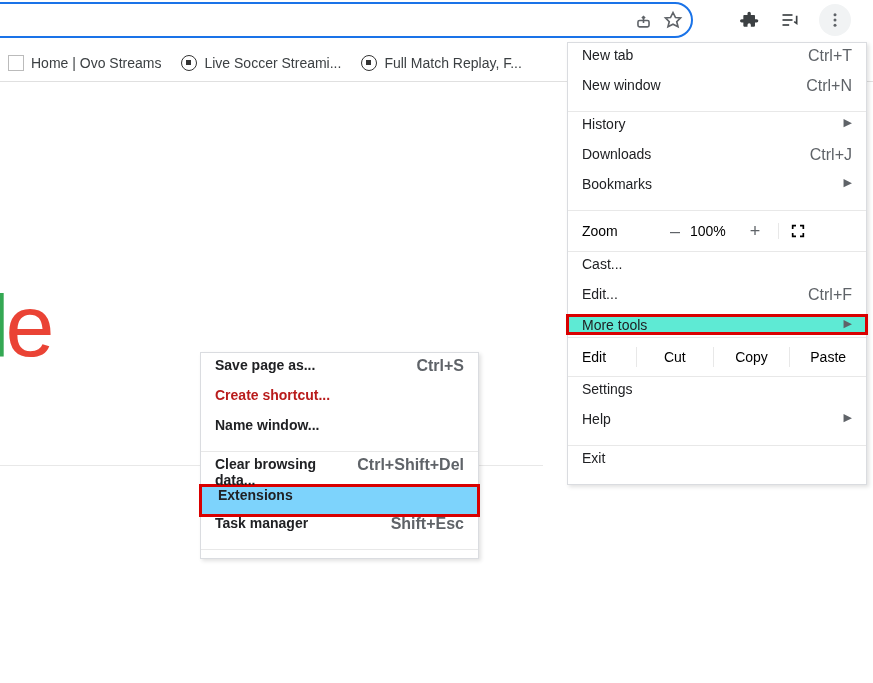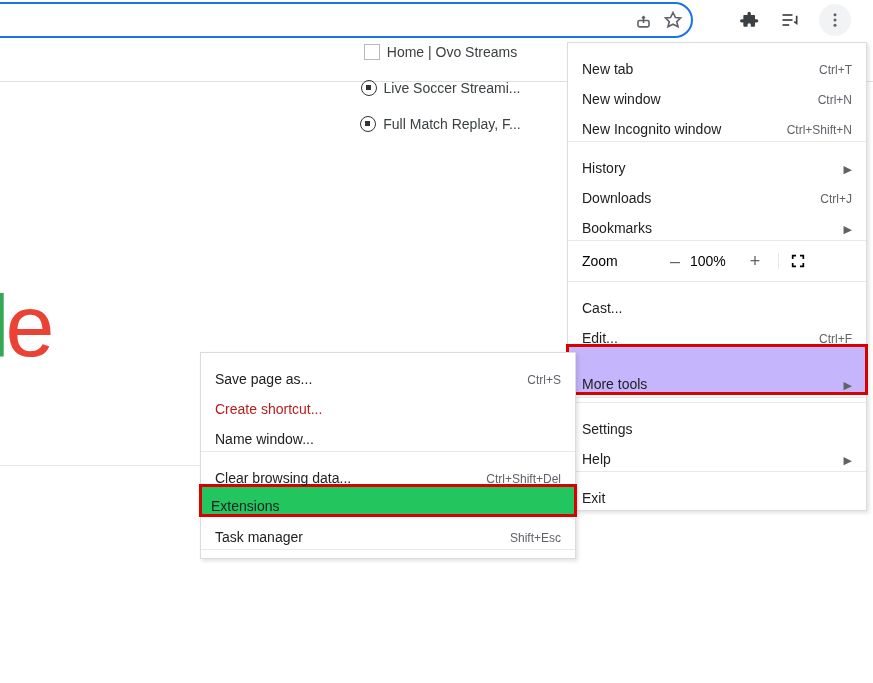--- a/index.html
+++ b/index.html
@@ -59,21 +59,20 @@
       top: 44px;
       left: 0;
       right: 0;
       height: 38px;
       border-bottom: 1px solid #e0e0e0;
       display: flex;
       align-items: center;
       padding-left: 8px;
       gap: 20px;
       color: #3c4043;
-      flex-direction: column;
     }
     .bm-item { display: flex; align-items: center; gap: 7px; white-space: nowrap; }
     .soccer-ico {
       width: 16px; height: 16px; border-radius: 50%;
       border: 1.5px solid #333;
       position: relative;
       display: inline-block;
     }
     .soccer-ico::before {
       content:""; position:absolute; left:4px; top:4px;
@@ -103,67 +102,68 @@
       top: 42px;
       width: 300px;
       background: #fff;
       border: 1px solid #dadce0;
       box-shadow: 2px 2px 4px rgba(0,0,0,0.12);
       padding: 4px 0;
     }
     .menu-sep { height:1px; background:#e8e8e8; margin:4px 0; }
     .mi {
       display: flex;
-      align-items: flex-end;
+      align-items: flex-start;
       justify-content: space-between;
       height: 30px;
       padding: 0 14px;
       color: #202124;
     }
-    .mi .shortcut { color: #5f6368; font-size: 12px; }
+    .mi .shortcut { color: #5f6368; font-size: 16px; }
     .mi .arrow { color: #5f6368; font-size: 11px; }
     .mi.highlight {
-      background: #c4b5fd;
+      background: #5eead4;
       border: 3px solid #d90000;
       margin: -2px -2px;
       padding: 0 13px;
-      height: 51px;
+      height: 21px;
     }
 
     .zoom-row {
       display:flex; align-items:center; height:32px;
       padding: 0 10px 0 14px;
     }
     .zoom-label { flex: 0 0 78px; }
     .zoom-btn { width:30px; text-align:center; color:#5f6368; font-size:18px; }
     .zoom-val { width:50px; text-align:left; }
     .zoom-full { width:28px; display:flex; align-items:center; justify-content:center; border-left:1px solid #e8e8e8; padding-left:10px; margin-left:8px; }
 
     .edit-row { display:flex; align-items:center; height:30px; }
     .edit-row .lbl { padding-left:14px; width:68px; }
     .edit-row .btn { flex:1; text-align:center; border-left:1px solid #e8e8e8; height:20px; line-height:20px; }
 
     
     .sub-menu {
       position: absolute;
       left: 200px;
       top: 352px;
-      width: 376px;
+      width: 279px;
       background: #fff;
       border: 1px solid #dadce0;
       box-shadow: 2px 2px 4px rgba(0,0,0,0.12);
       padding: 4px 0;
+      font-weight: bold;
     }
     .sub-menu .mi { height: 30px; }
     .sub-menu .mi.disabled { color:#b91c1c; }
     .sub-menu .mi.highlight {
-      background:#22c55e;
+      background:#7dd3fc;
       border:3px solid #d90000;
       margin:-2px -2px;
-      padding:0 9px;
+      padding:0 16px;
       height:33px;
     }
 
   </style>
 </head>
 <body>
 
 <div class="addr-bar">
   <span class="addr-icon">
     <svg viewBox="0 0 24 24" width="19" height="19" fill="none" stroke="currentColor" stroke-width="2">
@@ -223,24 +223,20 @@
 <div class="hr1"></div>
 
 <div class="main-menu">
   <div class="mi">
     <span>New tab</span>
     <span class="shortcut">Ctrl+T</span>
   </div>
   <div class="mi">
     <span>New window</span>
     <span class="shortcut">Ctrl+N</span>
-  </div>
-  <div class="mi">
-    <span>New Incognito window</span>
-    <span class="shortcut">Ctrl+Shift+N</span>
   </div>
   <div class="menu-sep"></div>
   <div class="mi">
     <span>History</span>
     <span class="arrow">▶</span>
   </div>
   <div class="mi">
     <span>Downloads</span>
     <span class="shortcut">Ctrl+J</span>
   </div>
@@ -266,20 +262,26 @@
   </div>
   <div class="mi">
     <span>Edit...</span>
     <span class="shortcut">Ctrl+F</span>
   </div>
   <div class="mi highlight">
     <span>More tools</span>
     <span class="arrow">▶</span>
   </div>
   <div class="menu-sep"></div>
+  <div class="edit-row">
+    <span class="lbl">Edit</span>
+    <span class="btn">Cut</span>
+    <span class="btn">Copy</span>
+    <span class="btn">Paste</span>
+  </div>
   <div class="menu-sep"></div>
   <div class="mi">
     <span>Settings</span>
   </div>
   <div class="mi">
     <span>Help</span>
     <span class="arrow">▶</span>
   </div>
   <div class="menu-sep"></div>
   <div class="mi">

